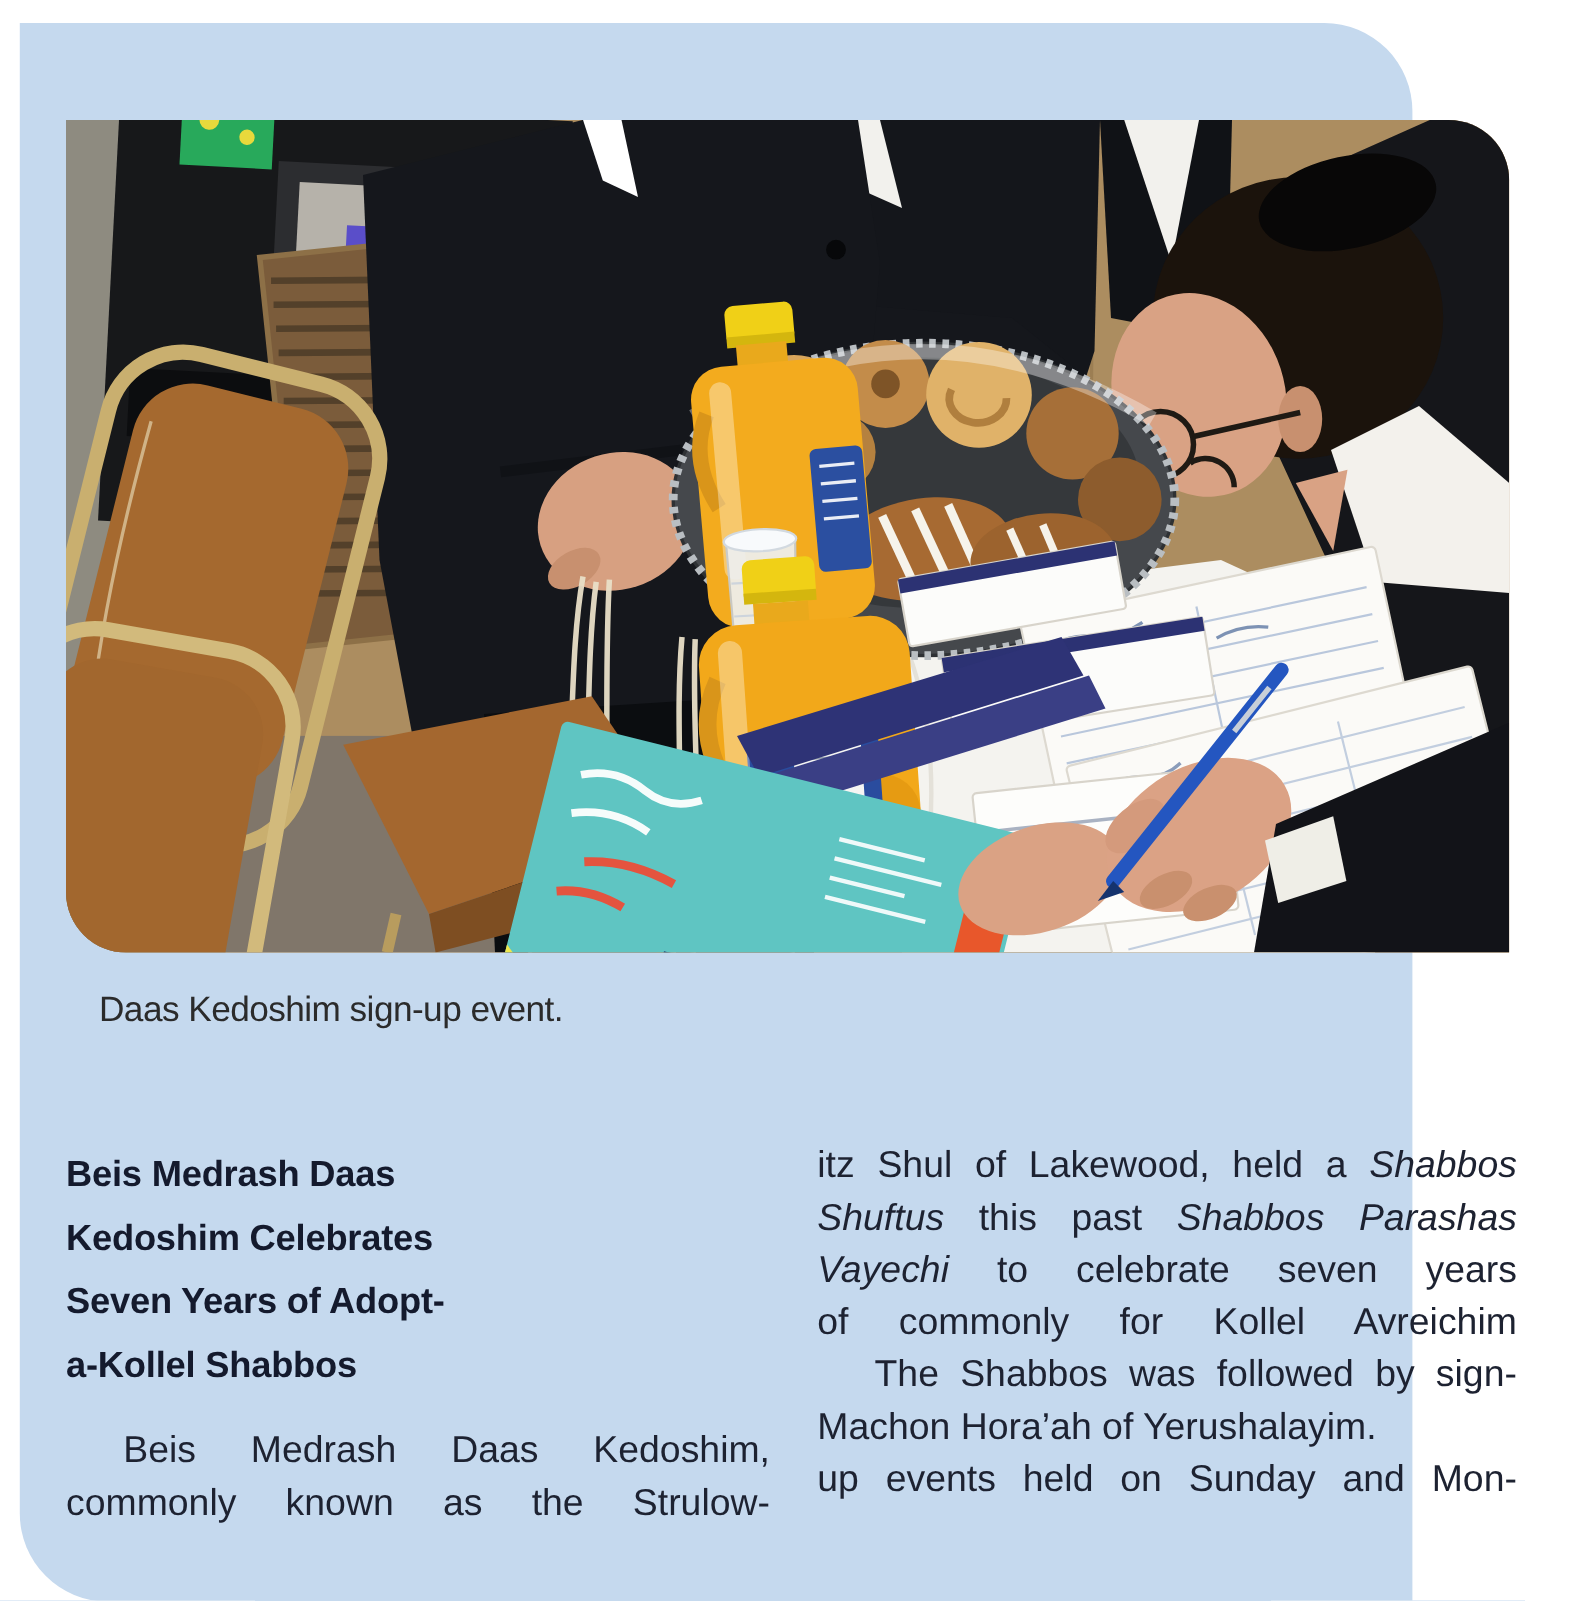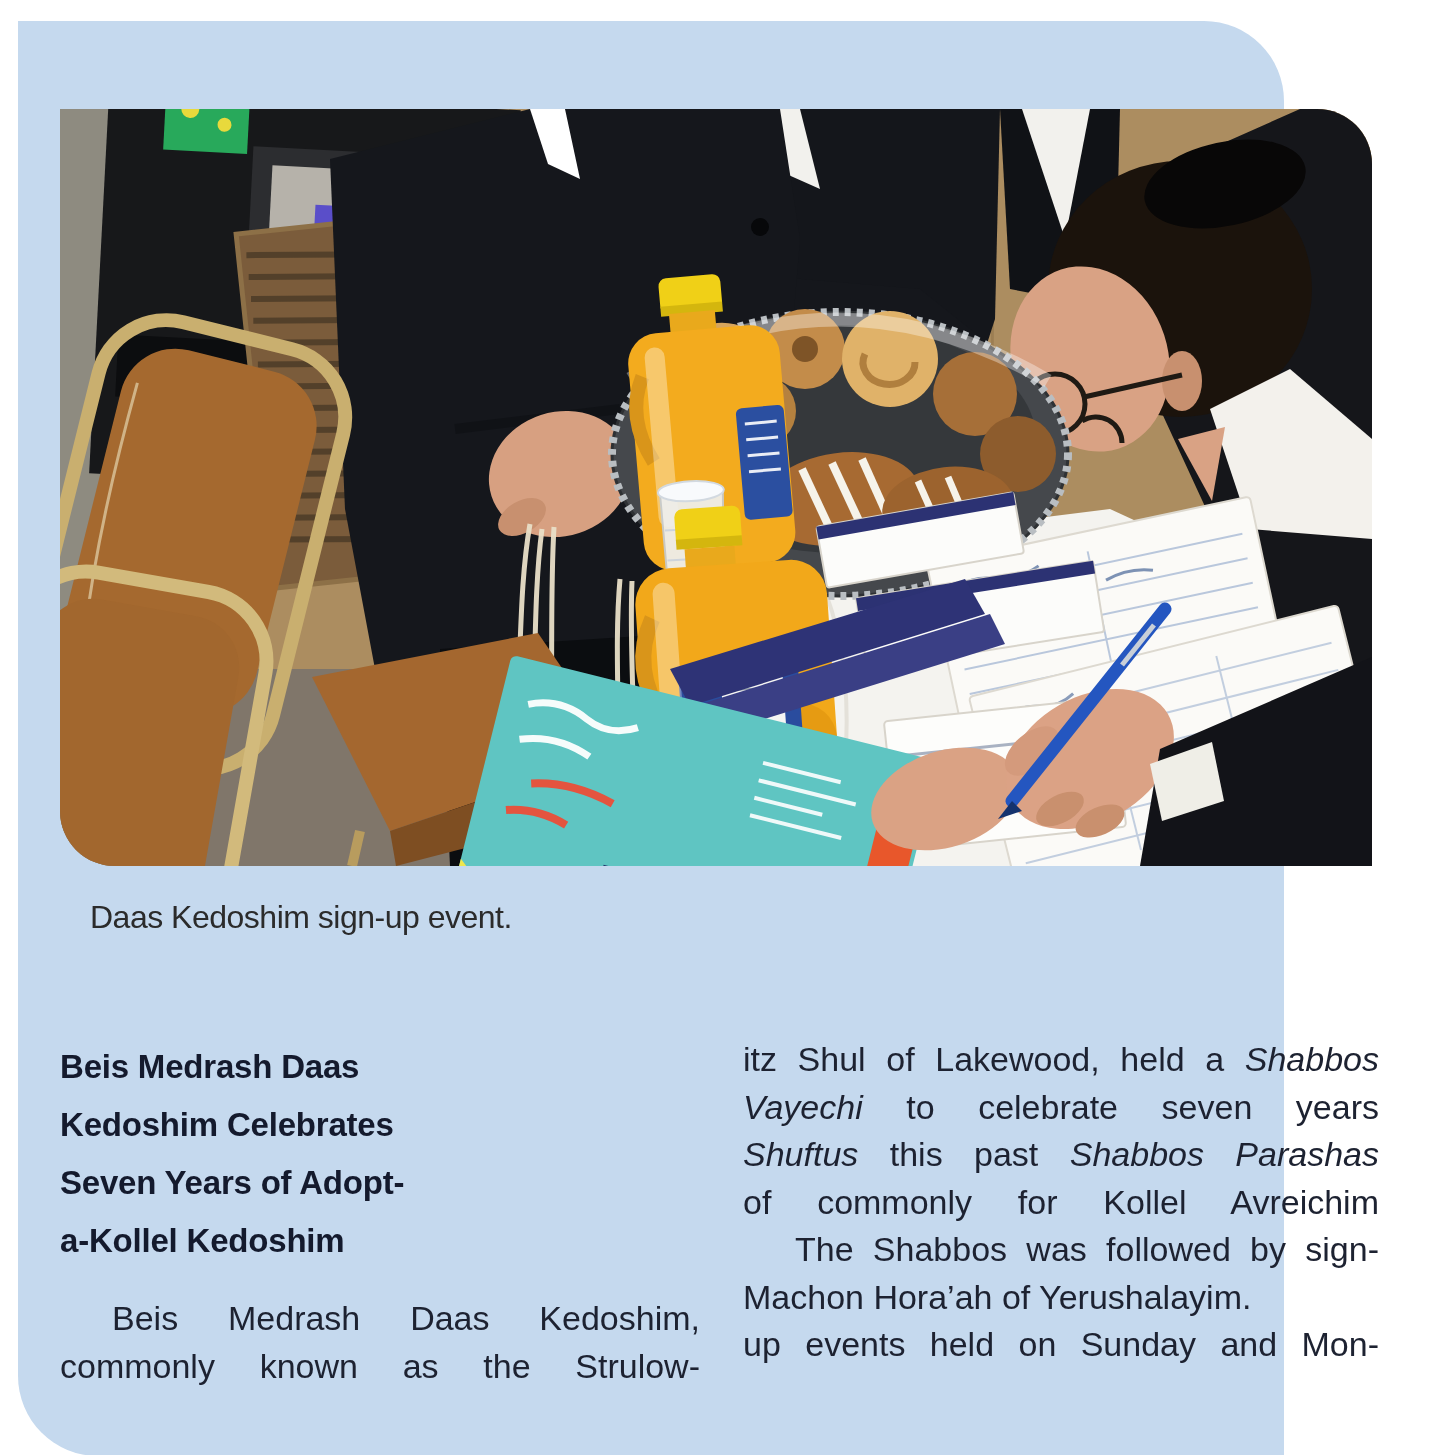--- a/index.html
+++ b/index.html
@@ -332,30 +332,30 @@
       <polygon points="1090,655 1152,633 1164,692 1102,712" fill="#efeee7"></polygon>
     </svg>
   </figure>
 
   <div class="caption">Daas Kedoshim sign-up event.</div>
 
   <h1 class="headline">
       <div class="tline"><span>Beis Medrash Daas</span></div>
       <div class="tline"><span>Kedoshim Celebrates</span></div>
       <div class="tline"><span>Seven Years of Adopt-</span></div>
-      <div class="tline"><span>a-Kollel Kedoshim</span></div>
+      <div class="tline"><span>a-Kollel Shabbos</span></div>
     </h1>
 
   <div class="bodycol col-left">
       <div class="tline just"><span class="indent"></span><span>Beis Medrash Daas Kedoshim,</span></div>
       <div class="tline just"><span>commonly known as the Strulow-</span></div>
     </div>
   <div class="bodycol col-right">
       <div class="tline just"><span>itz Shul of Lakewood, held a </span><em>Shabbos</em></div>
+      <div class="tline just"><em>Shuftus</em><span> this past </span><em>Shabbos Parashas</em></div>
       <div class="tline just"><em>Vayechi</em><span> to celebrate seven years</span></div>
-      <div class="tline just"><em>Shuftus</em><span> this past </span><em>Shabbos Parashas</em></div>
       <div class="tline just"><span>of commonly for Kollel Avreichim</span></div>
       <div class="tline just"><span class="indent"></span><span>The Shabbos was followed by sign-</span></div>
       <div class="tline"><span>Machon Hora’ah of Yerushalayim.</span></div>
       <div class="tline just"><span>up events held on Sunday and Mon-</span></div>
     </div>
 
 </div>
 
 </body></html>

